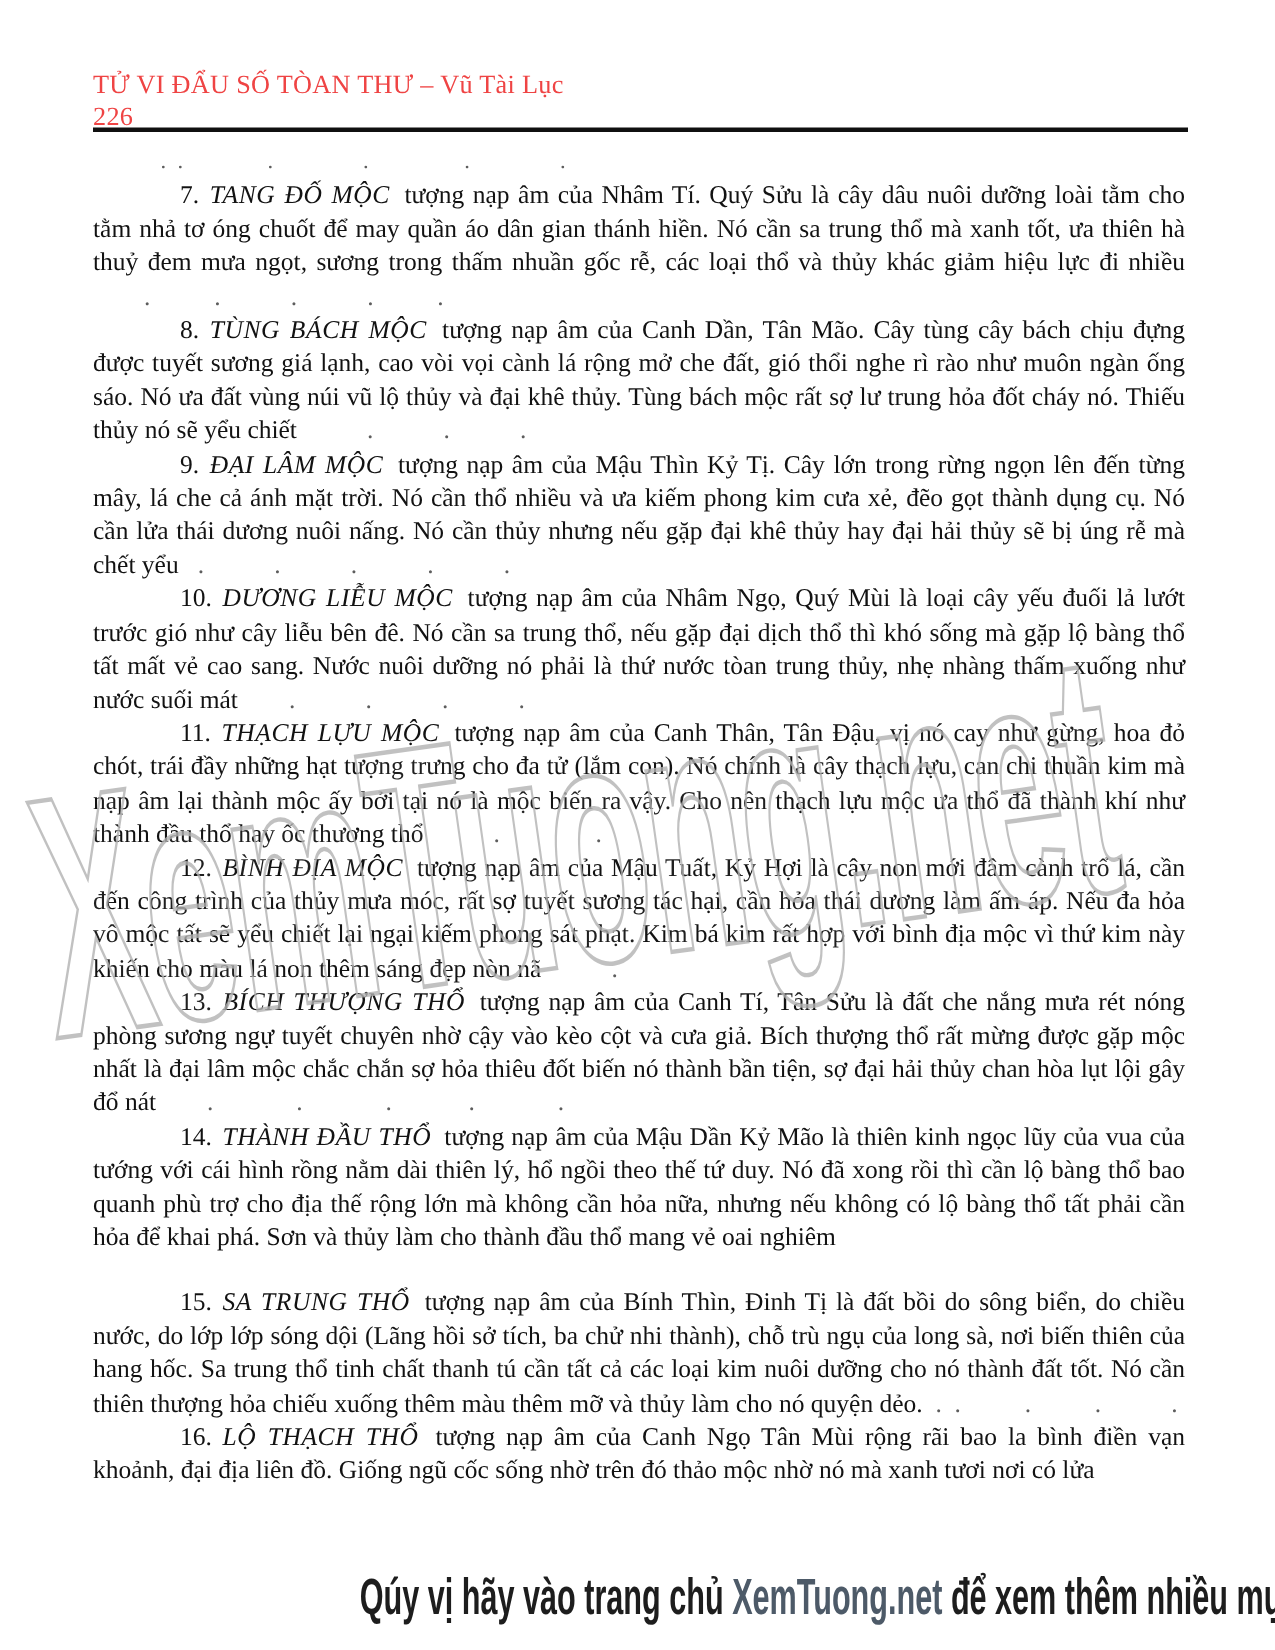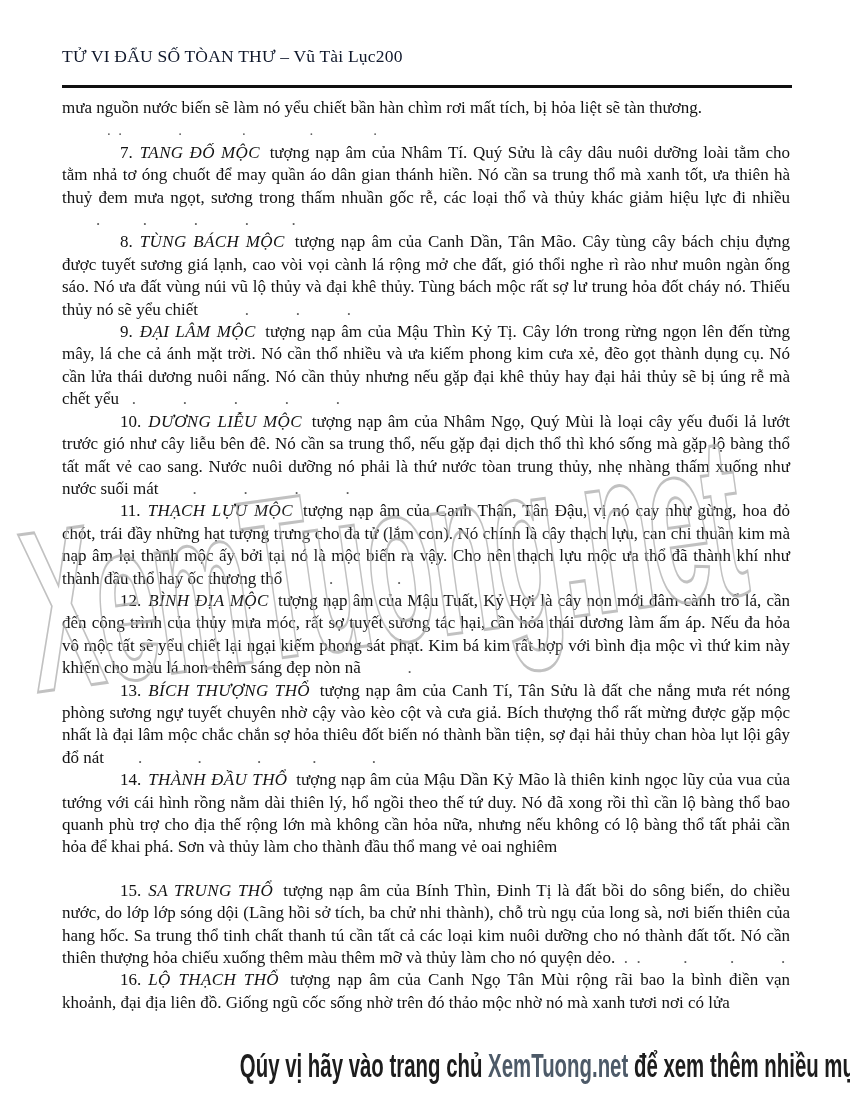--- a/index.html
+++ b/index.html
@@ -10,21 +10,21 @@
     color: #141414;
     position: relative;
     overflow: hidden;
   }
   .page { position: absolute; inset: 0; width: 850px; height: 1100px; }
 
   
   .header-row {
     position: absolute; left: 62px; right: 58px; top: 46px;
     display: flex; justify-content: flex-start; align-items: baseline;
-    font-size: 17.5px; letter-spacing: 0.2px; color: #0f172a;
+    font-size: 17.5px; letter-spacing: 0.2px; color: #ef4444; flex-direction: column;
   }
   .rule {
     position: absolute; left: 62px; right: 58px; top: 85px;
     border-top: 3px solid #101010;
   }
 
   
   .content {
     position: absolute; left: 62px; right: 60px; top: 97px;
     font-size: 17px; line-height: 22.4px;
@@ -72,26 +72,25 @@
   }
   .footer-brand { color: #4d5a68; }
 </style>
 </head>
 <body>
 
 <div class="page">
 
   <div class="header-row">
     <span>TỬ VI ĐẨU SỐ TÒAN THƯ – Vũ Tài Lục</span>
-    <span>200</span>
+    <span>226</span>
   </div>
   <div class="rule"></div>
 
   <div class="content">
-    <div class="intro-line">mưa nguồn nước biến sẽ làm nó yểu chiết bần hàn chìm rơi mất tích, bị hỏa liệt sẽ tàn thương.</div>
     <div class="dots-row">            .  .               .                .                 .                .</div>
 
     <p class="para">
       <span class="num">7.</span><span class="heading">TANG ĐỐ MỘC</span> <span>tượng nạp âm của Nhâm Tí. Quý Sửu là cây dâu nuôi dưỡng loài tằm cho tằm nhả tơ óng chuốt để may quần áo dân gian thánh hiền. Nó cần sa trung thổ mà xanh tốt, ưa thiên hà thuỷ đem mưa ngọt, sương trong thấm nhuần gốc rễ, các loại thổ và thủy khác giảm hiệu lực đi nhiều</span><span class="dots">        .          .           .           .          .</span>
     </p>
     <p class="para">
       <span class="num">8.</span><span class="heading">TÙNG BÁCH MỘC</span> <span>tượng nạp âm của Canh Dần, Tân Mão. Cây tùng cây bách chịu đựng được tuyết sương giá lạnh, cao vòi vọi cành lá rộng mở che đất, gió thổi nghe rì rào như muôn ngàn ống sáo. Nó ưa đất vùng núi vũ lộ thủy và đại khê thủy. Tùng bách mộc rất sợ lư trung hỏa đốt cháy nó. Thiếu thủy nó sẽ yểu chiết</span><span class="dots">           .           .           .</span>
     </p>
     <p class="para">
       <span class="num">9.</span><span class="heading">ĐẠI LÂM MỘC</span> <span>tượng nạp âm của Mậu Thìn Kỷ Tị. Cây lớn trong rừng ngọn lên đến từng mây, lá che cả ánh mặt trời. Nó cần thổ nhiều và ưa kiếm phong kim cưa xẻ, đẽo gọt thành dụng cụ. Nó cần lửa thái dương nuôi nấng. Nó cần thủy nhưng nếu gặp đại khê thủy hay đại hải thủy sẽ bị úng rễ mà chết yểu</span><span class="dots">   .           .           .           .           .</span>

